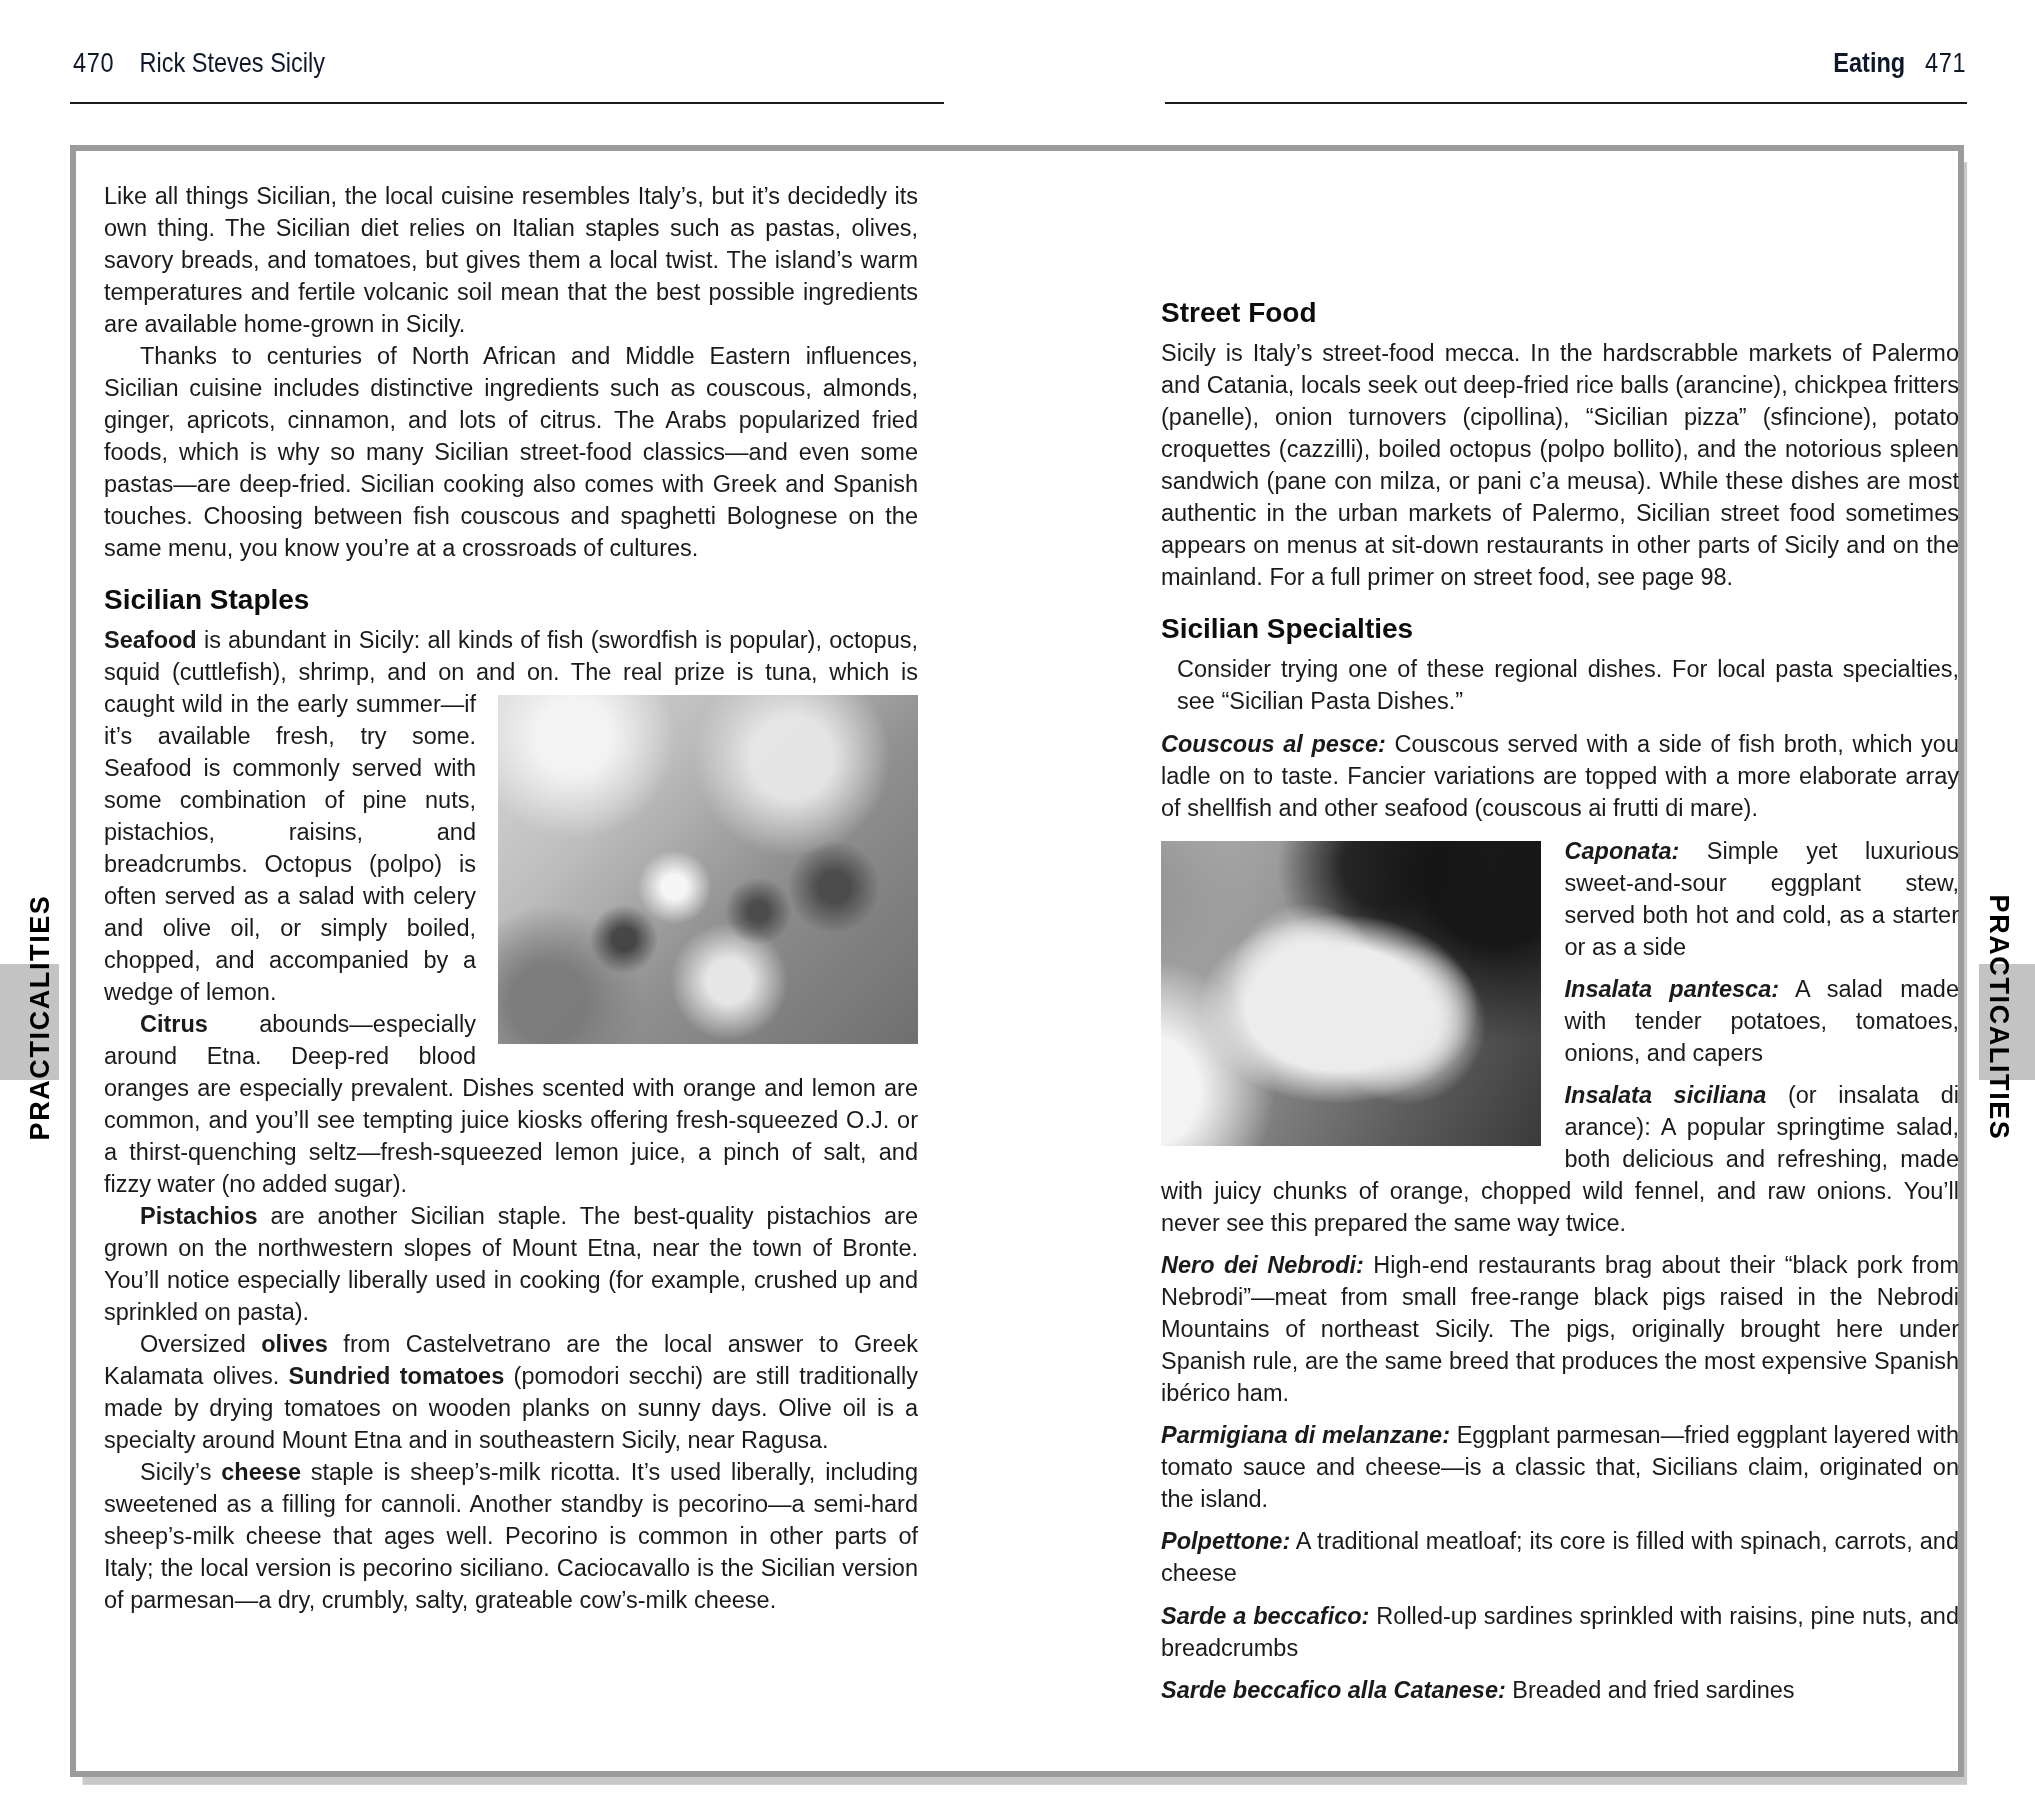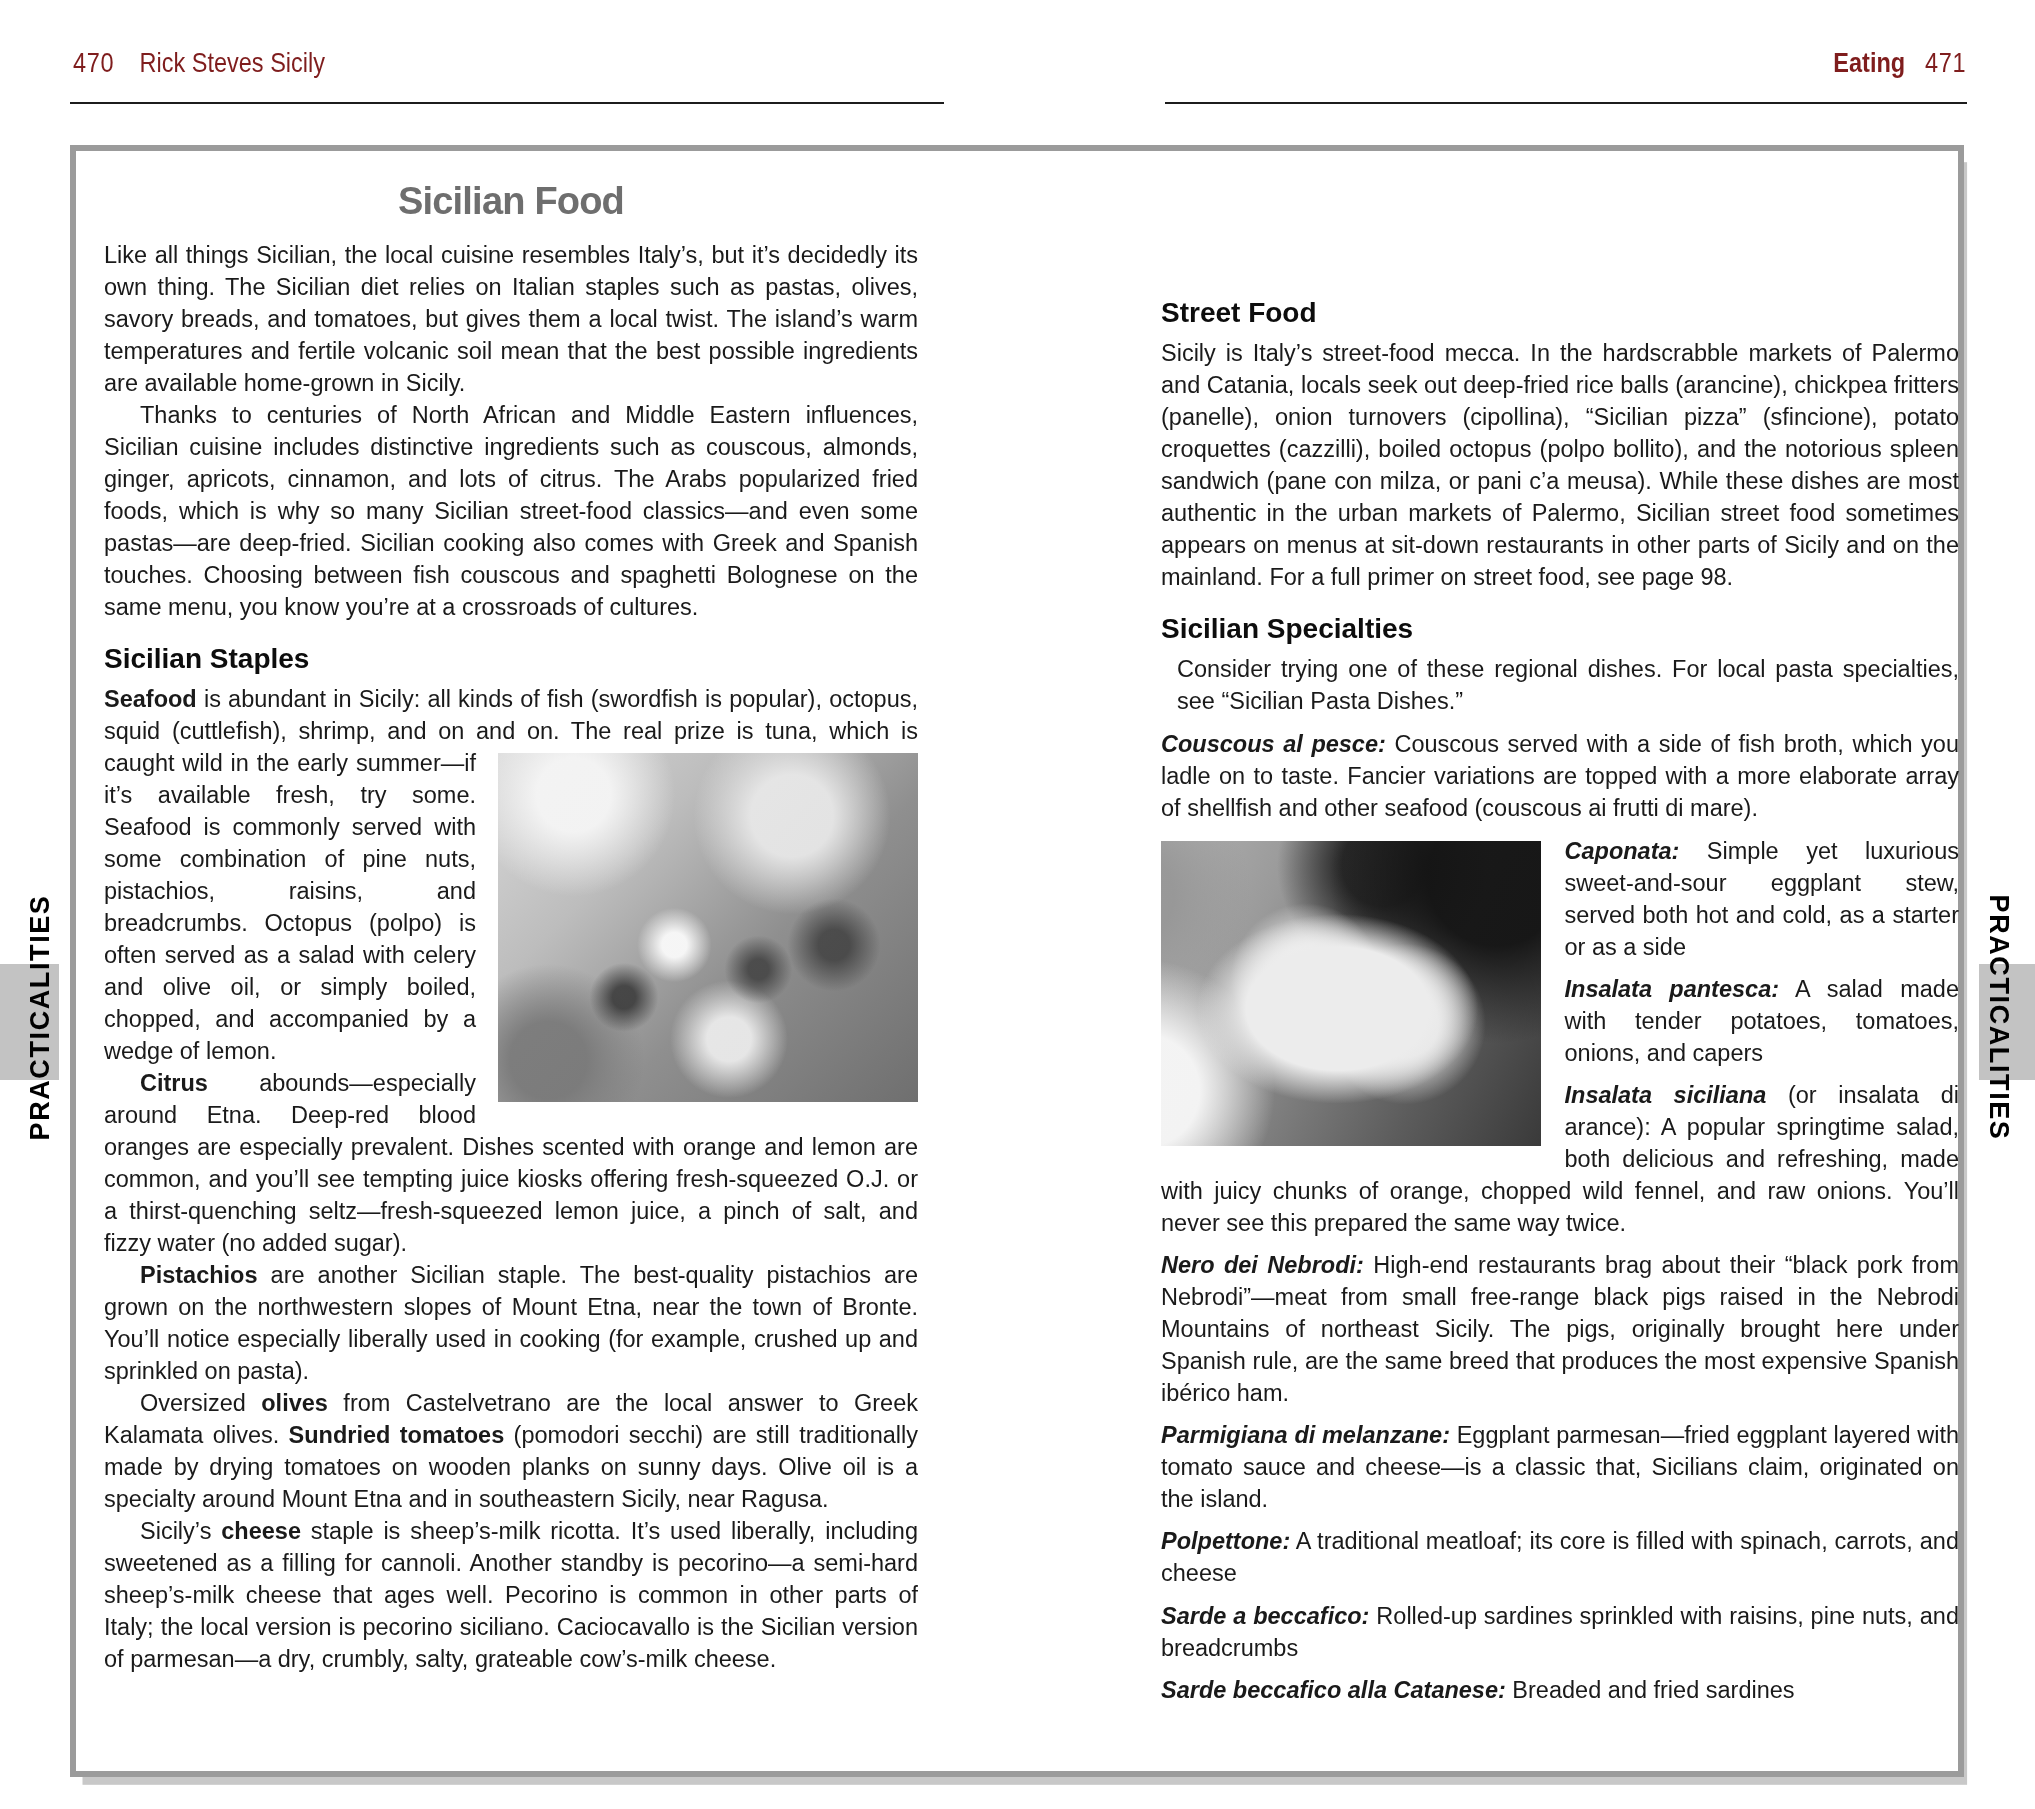--- a/index.html
+++ b/index.html
@@ -1,20 +1,20 @@
 <!DOCTYPE html>
 <html lang="en" style="font-size:12.5px"><head>
 <meta charset="utf-8">
 <style>
   html,body{margin:0;padding:0;background:#ffffff;}
   body{width:2035px;height:1809px;position:relative;overflow:hidden;
        font-family:"Liberation Sans","DejaVu Sans",sans-serif;color:#1a1a1a;}
 
   
-  .runhead{position:absolute;top:47px;font-size:28px;white-space:nowrap;color:#7f1d1d;}
+  .runhead{position:absolute;top:47px;font-size:28px;white-space:nowrap;color:#0f172a;}
   .runhead .squeeze{display:inline-block;transform:scaleX(.84);}
   #hdr-left{left:73px;}
   #hdr-left .squeeze{transform-origin:left center;}
   #hdr-right{right:69px;text-align:right;}
   #hdr-right .squeeze{transform-origin:right center;}
   .pgnum{font-weight:400;letter-spacing:0.8px;}
   .chap{font-weight:700;}
   #hdr-left .pgnum{margin-right:30px;}
   #hdr-right .pgnum{margin-left:23.5px;}
   .head-rule{position:absolute;top:102px;height:2.3px;background:#1c1c1c;}
@@ -90,21 +90,20 @@
 <div class="head-rule" id="rule-right"></div>
 
 <div class="tab-band" id="band-left"></div>
 <div class="tab-band" id="band-right"></div>
 <div class="tab-label" id="tab-left">PRACTICALITIES</div>
 <div class="tab-label" id="tab-right">PRACTICALITIES</div>
 
 <div id="content-box"></div>
 
 <div class="col" id="col-left">
-  <h1 class="page-title">Sicilian Food</h1>
   <p class="body"><span>Like all things Sicilian, the local cuisine resembles Italy’s, but it’s decidedly its own thing. The Sicilian diet relies on Italian staples such as pastas, olives, savory breads, and tomatoes, but gives them a local twist. The island’s warm temperatures and fertile volcanic soil mean that the best possible ingredients are available home-grown in Sicily.</span></p>
   <p class="body ind"><span>Thanks to centuries of North African and Middle Eastern influences, Sicilian cuisine includes distinctive ingredients such as couscous, almonds, ginger, apricots, cinnamon, and lots of citrus. The Arabs popularized fried foods, which is why so many Sicilian street-food classics—and even some pastas—are deep-fried. Sicilian cooking also comes with Greek and Spanish touches. Choosing between fish couscous and spaghetti Bolognese on the same menu, you know you’re at a crossroads of cultures.</span></p>
   <h2 class="h2">Sicilian Staples</h2>
   <p class="body"><span><span class="b">Seafood</span><span> is abundant in Sicily: all kinds of fish (swordfish is popular), octopus, squid (cuttlefish), shrimp, and on and on. The real </span></span><span class="photo" id="photo-left"></span><span><span>prize is tuna, which is caught wild in the early summer—if it’s available fresh, try some. Seafood is commonly served with some combination of pine nuts, pistachios, raisins, and breadcrumbs. Octopus </span><span class="it">(polpo)</span><span> is often served as a salad with celery and olive oil, or simply boiled, chopped, and accompanied by a wedge of lemon.</span></span></p>
   <p class="body ind"><span class="b">Citrus</span><span> abounds—especially around Etna. Deep-red blood oranges are especially prevalent. Dishes scented with orange and lemon are common, and you’ll see tempting juice kiosks offering fresh-squeezed O.J. or a thirst-quenching </span><span class="it">seltz</span><span>—fresh-squeezed lemon juice, a pinch of salt, and fizzy water (no added sugar).</span></p>
   <p class="body ind"><span class="b">Pistachios</span><span> are another Sicilian staple. The best-quality pistachios are grown on the northwestern slopes of Mount Etna, near the town of Bronte. You’ll notice especially liberally used in cooking (for example, crushed up and sprinkled on pasta).</span></p>
   <p class="body ind"><span>Oversized </span><span class="b">olives</span><span> from Castelvetrano are the local answer to Greek Kalamata olives. </span><span class="b">Sundried tomatoes</span><span> </span><span class="it">(pomodori secchi)</span><span> are still traditionally made by drying tomatoes on wooden planks on sunny days. Olive oil is a specialty around Mount Etna and in southeastern Sicily, near Ragusa.</span></p>
   <p class="body ind"><span>Sicily’s </span><span class="b">cheese</span><span> staple is sheep’s-milk ricotta. It’s used liberally, including sweetened as a filling for cannoli. Another standby is </span><span class="it">pecorino</span><span>—a semi-hard sheep’s-milk cheese that ages well. Pecorino is common in other parts of Italy; the local version is </span><span class="it">pecorino siciliano. Caciocavallo</span><span> is the Sicilian version of parmesan—a dry, crumbly, salty, grateable cow’s-milk cheese.</span></p>
 </div>
 

